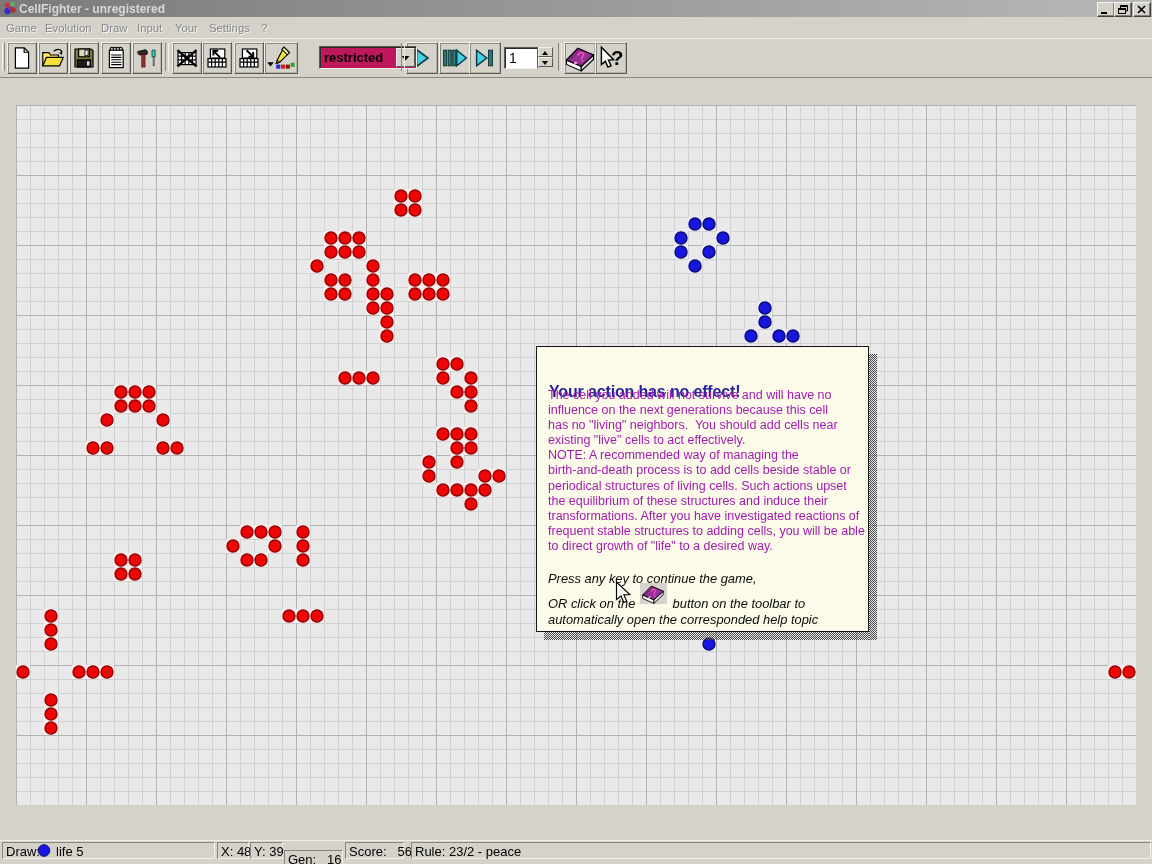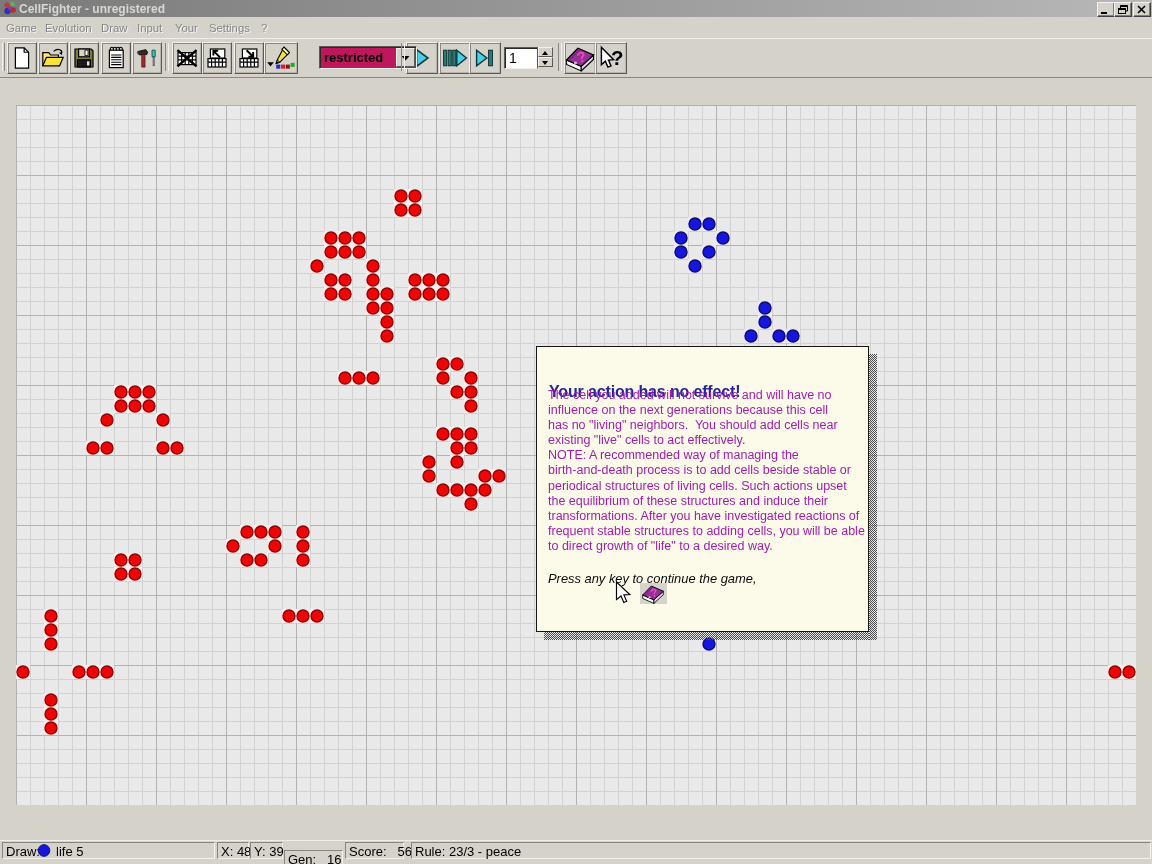--- a/index.html
+++ b/index.html
@@ -423,20 +423,21 @@
       <rect x="770" y="224" width="14" height="14" fill="#e9e9fa"></rect>
       <circle cx="777" cy="231" r="6.0" fill="#1616dc" stroke="#0b0b70" stroke-width="1.4"></circle>
       <rect x="686" y="532" width="14" height="14" fill="#e9e9fa"></rect>
       <circle cx="693" cy="539" r="6.0" fill="#1616dc" stroke="#0b0b70" stroke-width="1.4"></circle>
     </svg>
   </div>
 <div id="dialog">
  <div class="dtitle">Your action has no effect!</div>
  <div class="dbody">The cell you added will not survive and will have no<br>influence on the next generations because this cell<br>has no "living" neighbors.&nbsp; You should add cells near<br>existing "live" cells to act effectively.<br>NOTE: A recommended way of managing the<br>birth-and-death process is to add cells beside stable or<br>periodical structures of living cells. Such actions upset<br>the equilibrium of these structures and induce their<br>transformations. After you have investigated reactions of<br>frequent stable structures to adding cells, you will be able<br>to direct growth of "life" to a desired way.</div>
  <div class="dital" style="top:224px;">Press any key to continue the game,</div>
+ <div class="dital" style="top:249px;">OR click on the <span style="display:inline-block;width:30px;"></span> button on the toolbar to<br>automatically open the corresponded help topic</div>
  <div id="bookspot" style="position:absolute;left:103px;top:236px;width:27px;height:21px;background:#d6d3cc;"><svg width="26" height="21" viewBox="0 0 26 22">
         <path d="M2.2 12.6 L14 17.6 L14 21.4 L2.2 16.2 Z" fill="#ffffff" stroke="#000" stroke-width=".9"></path>
         <path d="M14 17.6 L23.8 8.6 L23.8 12.2 L14 21.4 Z" fill="#e0d8e0" stroke="#000" stroke-width=".9"></path>
         <path d="M2.2 12.6 L11.3 3.2 L23.8 8.6 L14 17.6 Z" fill="#963099" stroke="#000" stroke-width="1"></path>
         <path d="M4.2 12.9 L12.4 4.7 M14.6 16.3 L22.3 9.3" stroke="#6a1a6e" stroke-width=".8" fill="none"></path>
         <text x="10.6" y="14.8" font-family="Liberation Sans" font-size="12" font-weight="bold" fill="#ee4fae" transform="rotate(-16 13 11)">?</text>
         <circle cx="9.4" cy="15" r="1.2" fill="#f2a2da"></circle>
       </svg></div>
 </div>
 <div id="shadowR" class="dither"></div>
@@ -458,15 +459,15 @@
  <div class="sp" style="left:250px;width:31px;">
       <span>Y: 39</span>
     </div>
  <div class="sp" style="left:284px;width:57px;margin-top:8px;">
       <span>Gen:&nbsp;&nbsp;&nbsp;16</span>
     </div>
  <div class="sp" style="left:345px;width:57px;">
       <span>Score:&nbsp;&nbsp;&nbsp;56</span>
     </div>
  <div class="sp" style="left:411px;width:738px;">
-      <span>Rule: 23/3 - peace</span>
+      <span>Rule: 23/2 - peace</span>
     </div>
 </div>
 
 </body></html>

